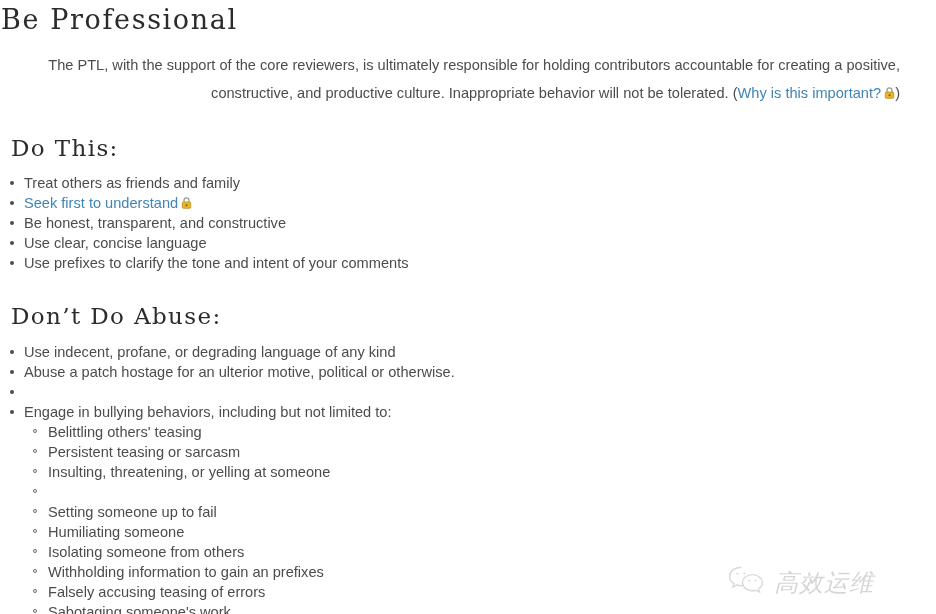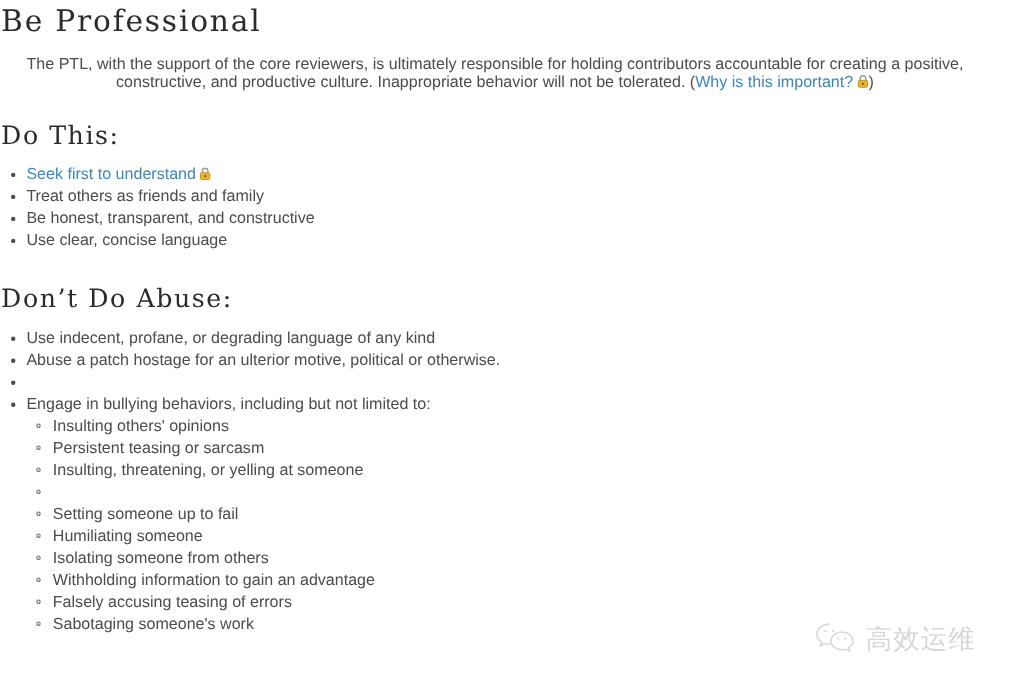--- a/index.html
+++ b/index.html
@@ -36,35 +36,35 @@
   }
   h1.doc-title {
     font-size: 27px;
     line-height: 32px;
     padding-top: 4px;
     padding-left: 1px;
   }
   h2.section-title {
     font-size: 23px;
     line-height: 28px;
-    padding-left: 1px;
+    padding-left: 11px;
   }
   #title-be-professional { margin-bottom: 0; }
   #heading-do-this { margin-top: 27px; }
   #heading-dont-do-this { margin-top: 29px; }
 
   
   p.intro {
     font-size: 14.6px;
-    line-height: 16px;
+    line-height: 28px;
     color: #4c4c4c;
     margin: 15px 0 0 0;
     padding-right: 4px;
     max-width: 930px;
-    text-align: center;
+    text-align: right;
   }
 
   
   a.link,
   span.link {
     color: #4185b4;
     text-decoration: none;
     cursor: pointer;
   }
 
@@ -133,27 +133,28 @@
 
   li .li-text { display: inline; }
 
   
   #list-do-this { margin-top: 11px; }
   #list-dont-do-this { margin-top: 12px; }
 
   
   .watermark {
     position: absolute;
-    right: 17px;
+    right: 30px;
     bottom: 17px;
     display: flex;
-    align-items: center;
+    align-items: flex-end;
     gap: 9px;
     opacity: 1;
     pointer-events: none;
+    font-style: italic;
   }
   .watermark .wm-logo {
     width: 38px;
     height: 33px;
     flex: 0 0 auto;
   }
   .watermark .wm-text {
     font-family: "DejaVu Sans", sans-serif;
     font-size: 24px;
     line-height: 28px;
@@ -175,38 +176,42 @@
           <rect x="1.3" y="5" width="8.4" height="6.3" rx="1.1" fill="#e8b52c" stroke="#b98d1b" stroke-width="0.8"></rect>
           <circle cx="5.5" cy="8.2" r="1" fill="#7a5c0d"></circle>
         </svg></span><span>)</span>
   </p>
 
   <h2 class="section-title" id="heading-do-this">Do This:</h2>
 
   <ul class="bullets" id="list-do-this">
     <li>
       <span class="marker-disc"></span>
+      <span class="li-text">Treat others as friends and family</span>
+    </li>
+    <li>
+      <span class="marker-disc"></span>
       <a class="link li-text" href="#">Seek first to understand</a><span class="lock-icon"><svg width="11" height="12" viewBox="0 0 11 12" xmlns="http://www.w3.org/2000/svg">
             <path d="M3 5.2 V3.4 A2.5 2.5 0 0 1 8 3.4 V5.2" fill="none" stroke="#9a9a9a" stroke-width="1.25"></path>
             <rect x="1.3" y="5" width="8.4" height="6.3" rx="1.1" fill="#e8b52c" stroke="#b98d1b" stroke-width="0.8"></rect>
             <circle cx="5.5" cy="8.2" r="1" fill="#7a5c0d"></circle>
           </svg></span>
     </li>
     <li>
       <span class="marker-disc"></span>
-      <span class="li-text">Treat others as friends and family</span>
-    </li>
-    <li>
-      <span class="marker-disc"></span>
       <span class="li-text">Be honest, transparent, and constructive</span>
     </li>
     <li>
       <span class="marker-disc"></span>
       <span class="li-text">Use clear, concise language</span>
     </li>
+    <li>
+      <span class="marker-disc"></span>
+      <span class="li-text">Use prefixes to clarify the tone and intent of your comments</span>
+    </li>
   </ul>
 
   <h2 class="section-title" id="heading-dont-do-this">Don’t Do Abuse:</h2>
 
   <ul class="bullets" id="list-dont-do-this">
     <li>
       <span class="marker-disc"></span>
       <span class="li-text">Use indecent, profane, or degrading language of any kind</span>
     </li>
     <li>
@@ -216,21 +221,21 @@
     <li>
       <span class="marker-disc"></span>
     </li>
     <li>
       <span class="marker-disc"></span>
       <span class="li-text">Engage in bullying behaviors, including but not limited to:</span>
 
       <ul class="sub-bullets">
         <li>
           <span class="marker-circle"></span>
-          <span class="li-text">Insulting others' opinions</span>
+          <span class="li-text">Belittling others' teasing</span>
         </li>
         <li>
           <span class="marker-circle"></span>
           <span class="li-text">Persistent teasing or sarcasm</span>
         </li>
         <li>
           <span class="marker-circle"></span>
           <span class="li-text">Insulting, threatening, or yelling at someone</span>
         </li>
         <li>
@@ -243,21 +248,21 @@
         <li>
           <span class="marker-circle"></span>
           <span class="li-text">Humiliating someone</span>
         </li>
         <li>
           <span class="marker-circle"></span>
           <span class="li-text">Isolating someone from others</span>
         </li>
         <li>
           <span class="marker-circle"></span>
-          <span class="li-text">Withholding information to gain an advantage</span>
+          <span class="li-text">Withholding information to gain an prefixes</span>
         </li>
         <li>
           <span class="marker-circle"></span>
           <span class="li-text">Falsely accusing teasing of errors</span>
         </li>
         <li>
           <span class="marker-circle"></span>
           <span class="li-text">Sabotaging someone's work</span>
         </li>
       </ul>

